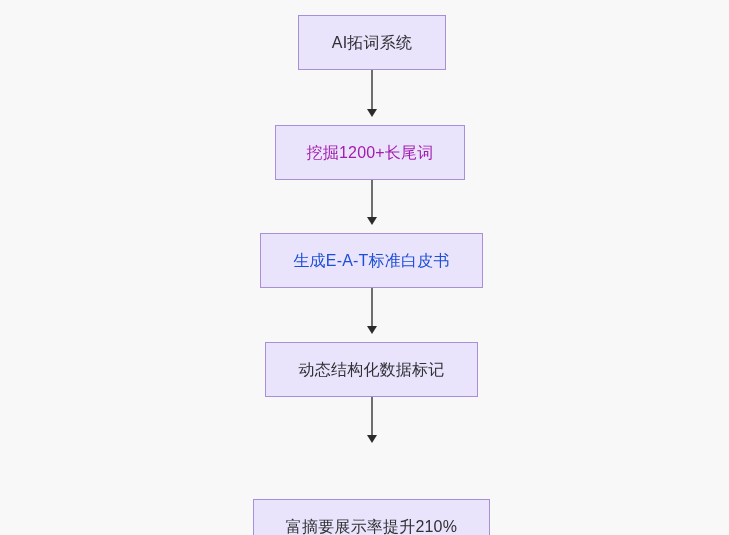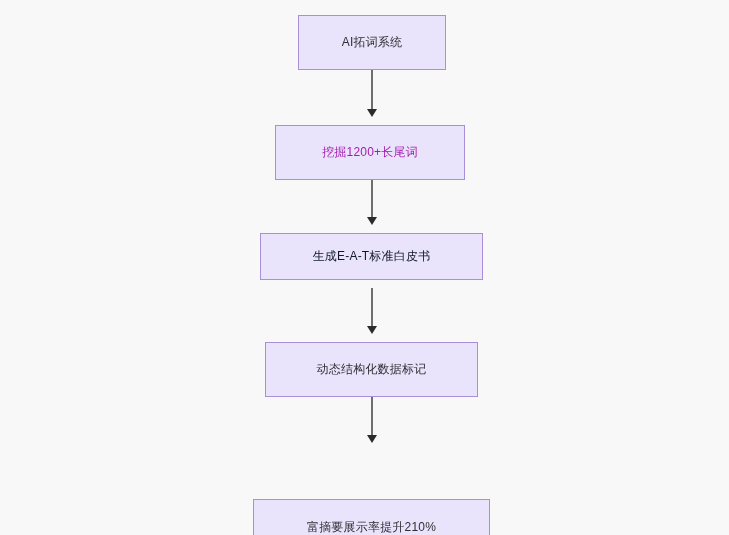--- a/index.html
+++ b/index.html
@@ -20,21 +20,21 @@
     width: 729px;
     height: 535px;
   }
 
   .node {
     position: absolute;
     box-sizing: border-box;
     background: #e9e4fb;
     border: 1.6px solid #a98fd8;
     color: #2f2f34;
-    font-size: 12px;
+    font-size: 16px;
     font-weight: 400;
     line-height: 1.2;
     display: flex;
     align-items: center;
     justify-content: center;
     text-align: center;
     letter-spacing: 0.2px;
     white-space: nowrap;
   }
 
@@ -78,17 +78,17 @@
     <div class="edge-line" style="height: 39px; background: rgb(110, 110, 110);"></div>
     <div class="edge-arrow" style="top: 38px; border-top-color: rgb(43, 43, 43);"></div>
   </div>
   <div class="edge" id="edge-3" style="left: 372px; top: 397px; height: 46px;">
     <div class="edge-line" style="height: 39px; background: rgb(110, 110, 110);"></div>
     <div class="edge-arrow" style="top: 38px; border-top-color: rgb(43, 43, 43);"></div>
   </div>
 
   <div class="node" id="node-0" style="left: 298px; top: 15px; width: 148px; height: 55px; background: rgb(233, 228, 251); border-color: rgb(169, 143, 216); color: rgb(47, 47, 52);">AI拓词系统</div>
   <div class="node" id="node-1" style="left: 275px; top: 125px; width: 190px; height: 55px; background: rgb(233, 228, 251); border-color: rgb(169, 143, 216); color: #a21caf;">挖掘1200+长尾词</div>
-  <div class="node" id="node-2" style="left: 260px; top: 233px; width: 223px; height: 47px; background: rgb(233, 228, 251); border-color: rgb(169, 143, 216); color: #0f172a;">生成E-A-T标准白皮书</div>
+  <div class="node" id="node-2" style="left: 260px; top: 233px; width: 223px; height: 55px; background: rgb(233, 228, 251); border-color: rgb(169, 143, 216); color: #1d4ed8;">生成E-A-T标准白皮书</div>
   <div class="node" id="node-3" style="left: 265px; top: 342px; width: 213px; height: 55px; background: rgb(233, 228, 251); border-color: rgb(169, 143, 216); color: rgb(47, 47, 52);">动态结构化数据标记</div>
   <div class="node" id="node-4" style="left: 253px; top: 451px; width: 237px; height: 56px; background: rgb(233, 228, 251); border-color: rgb(169, 143, 216); color: rgb(47, 47, 52); margin-top: 48px;">富摘要展示率提升210%</div>
 
 </div>
 
 </body></html>

